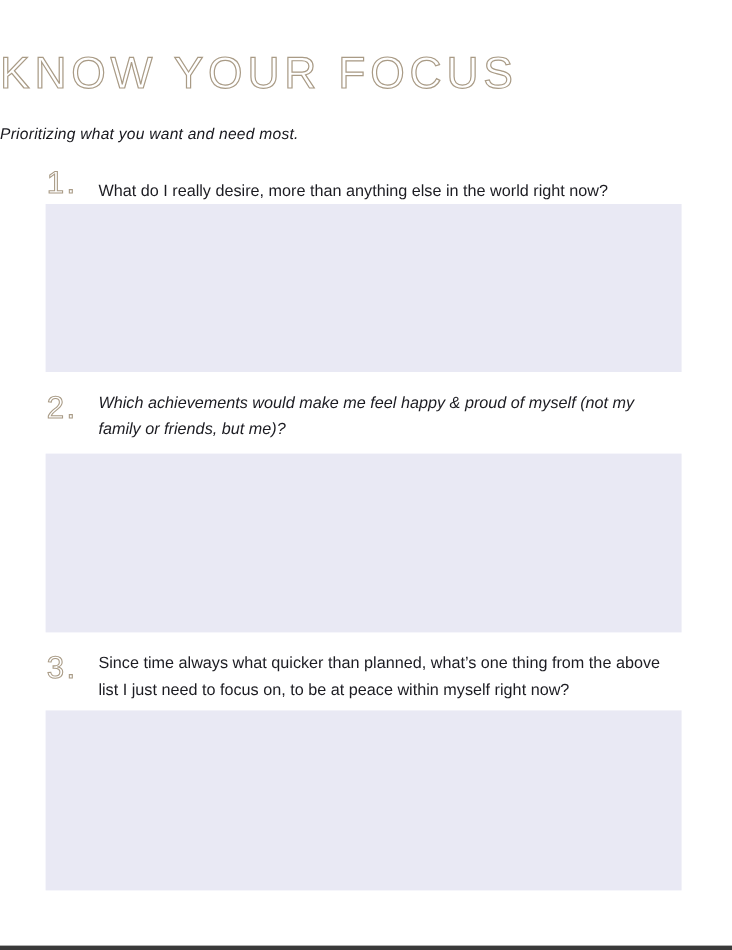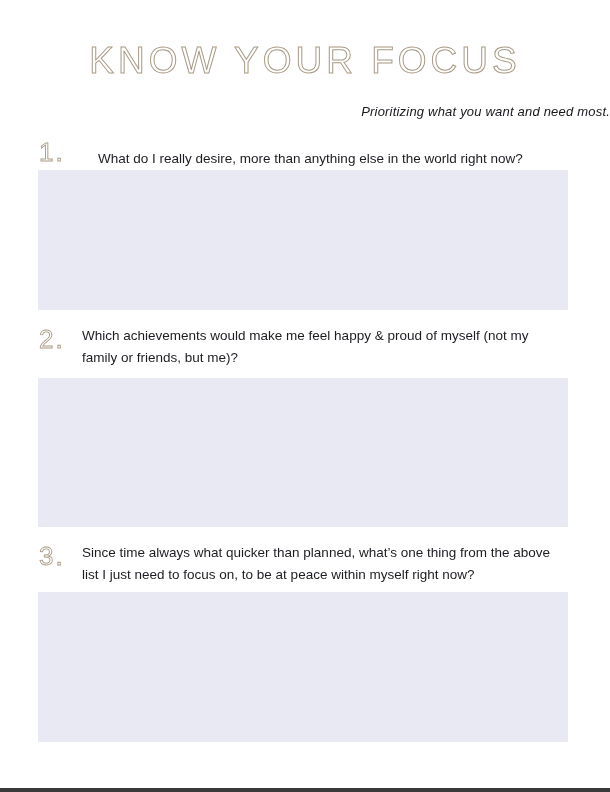--- a/index.html
+++ b/index.html
@@ -10,37 +10,36 @@
     background: #ffffff;
     overflow: hidden;
     font-family: "Liberation Sans", sans-serif;
   }
   .title {
     position: absolute;
     top: 40px;
     left: 0;
     width: 610px;
     margin: 0;
-    text-align: center;
     font-family: "Liberation Sans", sans-serif;
     font-weight: 400;
     font-size: 37px;
     letter-spacing: 4px;
     color: #4d7c0f;
     -webkit-text-fill-color: #ffffff;
     -webkit-text-stroke: 1px #a99b86;
     white-space: nowrap;
   }
   .subtitle {
     position: absolute;
     top: 104px;
     left: 0;
     width: 610px;
     margin: 0;
-    text-align: right;
+    text-align: left;
     font-style: italic;
     font-size: 13px;
     letter-spacing: 0.2px;
     color: #17171d;
   }
   .qnum {
     position: absolute;
     left: 39px;
     margin: 0;
     font-size: 26px;
@@ -59,24 +58,24 @@
     color: #1c1c22;
     white-space: pre;
   }
   .answer-box {
     position: absolute;
     left: 38px;
     width: 530px;
     background: #e9e9f4;
   }
   .q1-num  { top: 139px; }
-  .q1-text { top: 148px; margin-left: 16px; }
+  .q1-text { top: 148px; }
   .box-1   { top: 170px; height: 140px; }
   .q2-num  { top: 326px; }
-  .q2-text { top: 325px; }
+  .q2-text { top: 325px; font-style: italic; }
   .box-2   { top: 378px; height: 149px; }
   .q3-num  { top: 543px; }
   .q3-text { top: 542px; }
   .box-3   { top: 592px; height: 150px; }
   .footer-bar {
     position: absolute;
     left: 0;
     bottom: 0;
     width: 610px;
     height: 4px;

